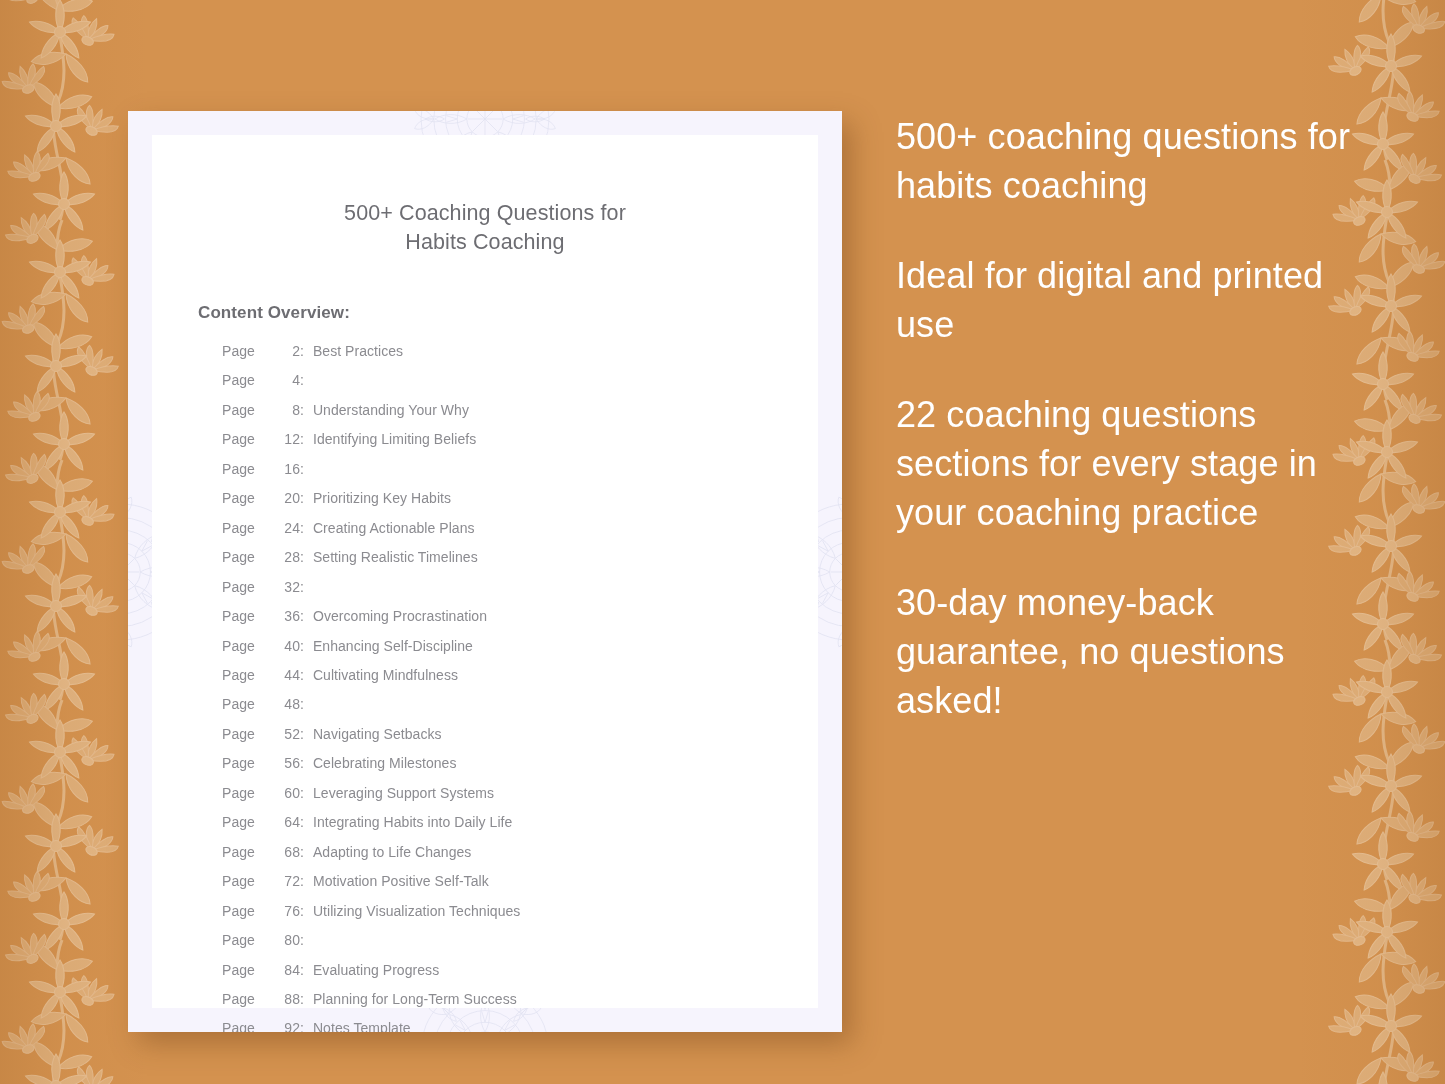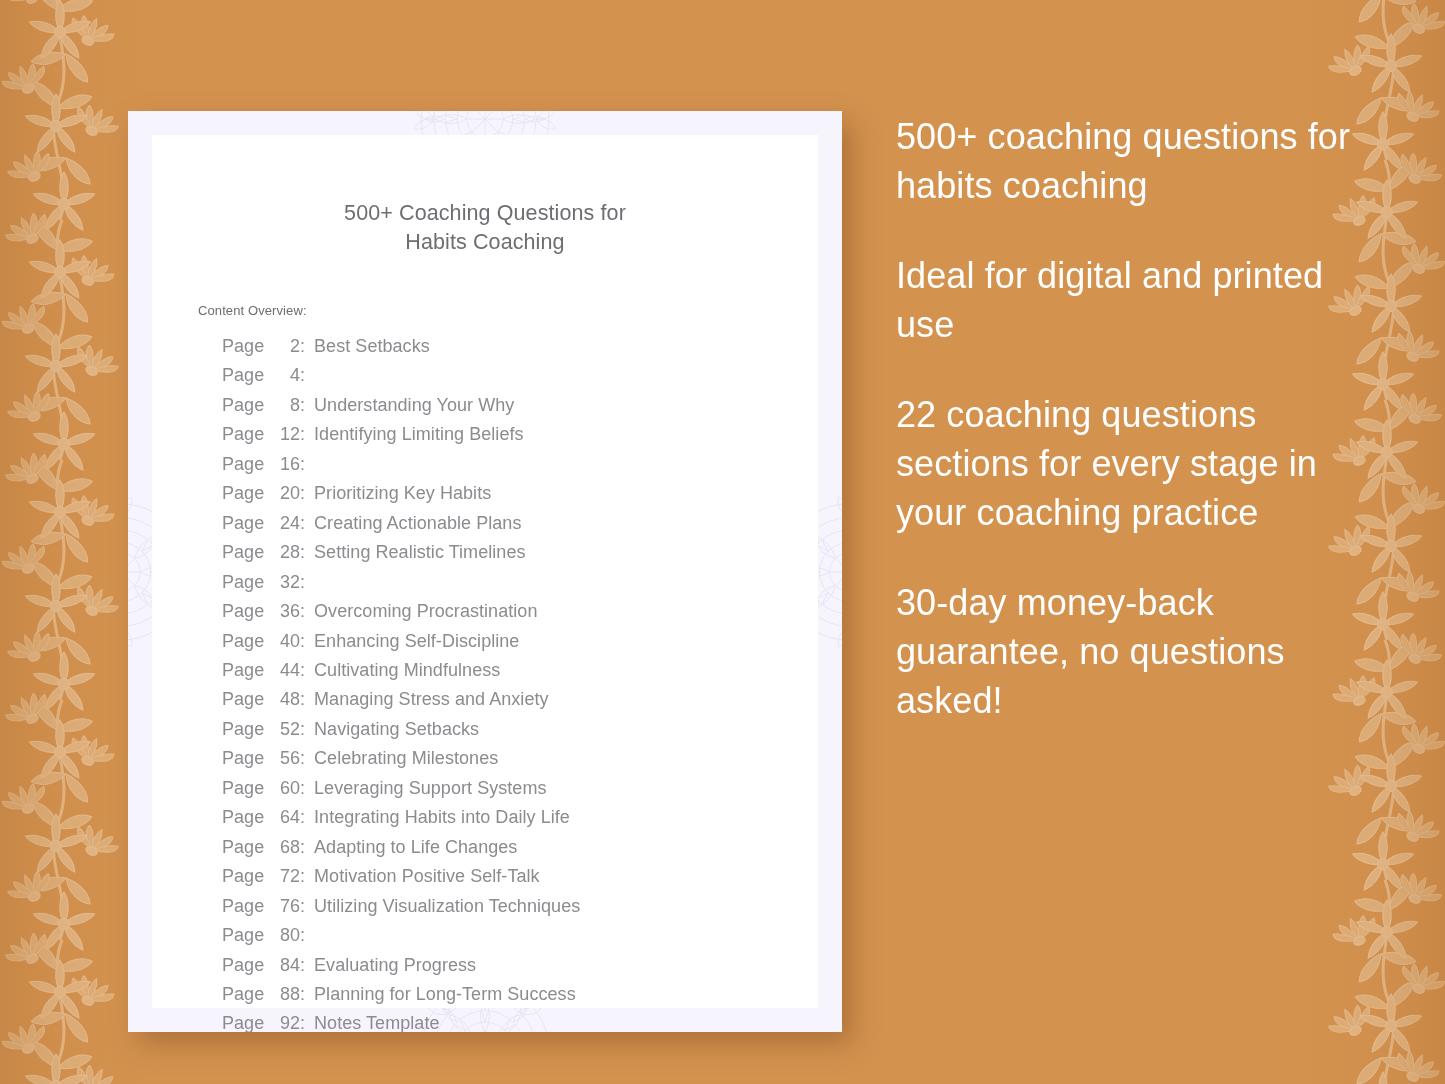--- a/index.html
+++ b/index.html
@@ -86,36 +86,36 @@
     line-height: 29px;
     color: #6d6d72;
     letter-spacing: 0.1px;
     margin-top: 24px;
     white-space: pre-line;
   }
 
   .overview-label {
     margin-top: 46px;
     margin-left: 2px;
-    font-size: 13px;
-    font-weight: 400;
+    font-size: 17px;
+    font-weight: 700;
     color: #6d6d72;
     letter-spacing: 0.1px;
   }
 
   .toc {
     margin-top: 14px;
     margin-left: 26px;
     list-style: none;
   }
 
   .toc-item {
     display: flex;
     align-items: flex-end;
-    font-size: 18px;
+    font-size: 14px;
     line-height: 29.45px;
     color: #8b8b90;
     letter-spacing: 0.05px;
     white-space: nowrap;
   }
 
   .toc-page {
     width: 52px;
     flex: 0 0 52px;
     text-align: left;
@@ -297,21 +297,21 @@
 
   <div class="page">
     <h1 class="doc-title">500+ Coaching Questions for
 Habits Coaching</h1>
     <div class="overview-label">Content Overview:</div>
     <ul class="toc" id="toc-list">
         <li class="toc-item">
           <span class="toc-page">Page</span>
           <span class="toc-num">2</span>
           <span class="toc-colon">:</span>
-          <span class="toc-title">Best Setbacks</span>
+          <span class="toc-title">Best Practices</span>
         </li>
         <li class="toc-item">
           <span class="toc-page">Page</span>
           <span class="toc-num">4</span>
           <span class="toc-colon">:</span>
         </li>
         <li class="toc-item">
           <span class="toc-page">Page</span>
           <span class="toc-num">8</span>
           <span class="toc-colon">:</span>
@@ -366,21 +366,20 @@
         <li class="toc-item">
           <span class="toc-page">Page</span>
           <span class="toc-num">44</span>
           <span class="toc-colon">:</span>
           <span class="toc-title">Cultivating Mindfulness</span>
         </li>
         <li class="toc-item">
           <span class="toc-page">Page</span>
           <span class="toc-num">48</span>
           <span class="toc-colon">:</span>
-          <span class="toc-title">Managing Stress and Anxiety</span>
         </li>
         <li class="toc-item">
           <span class="toc-page">Page</span>
           <span class="toc-num">52</span>
           <span class="toc-colon">:</span>
           <span class="toc-title">Navigating Setbacks</span>
         </li>
         <li class="toc-item">
           <span class="toc-page">Page</span>
           <span class="toc-num">56</span>

